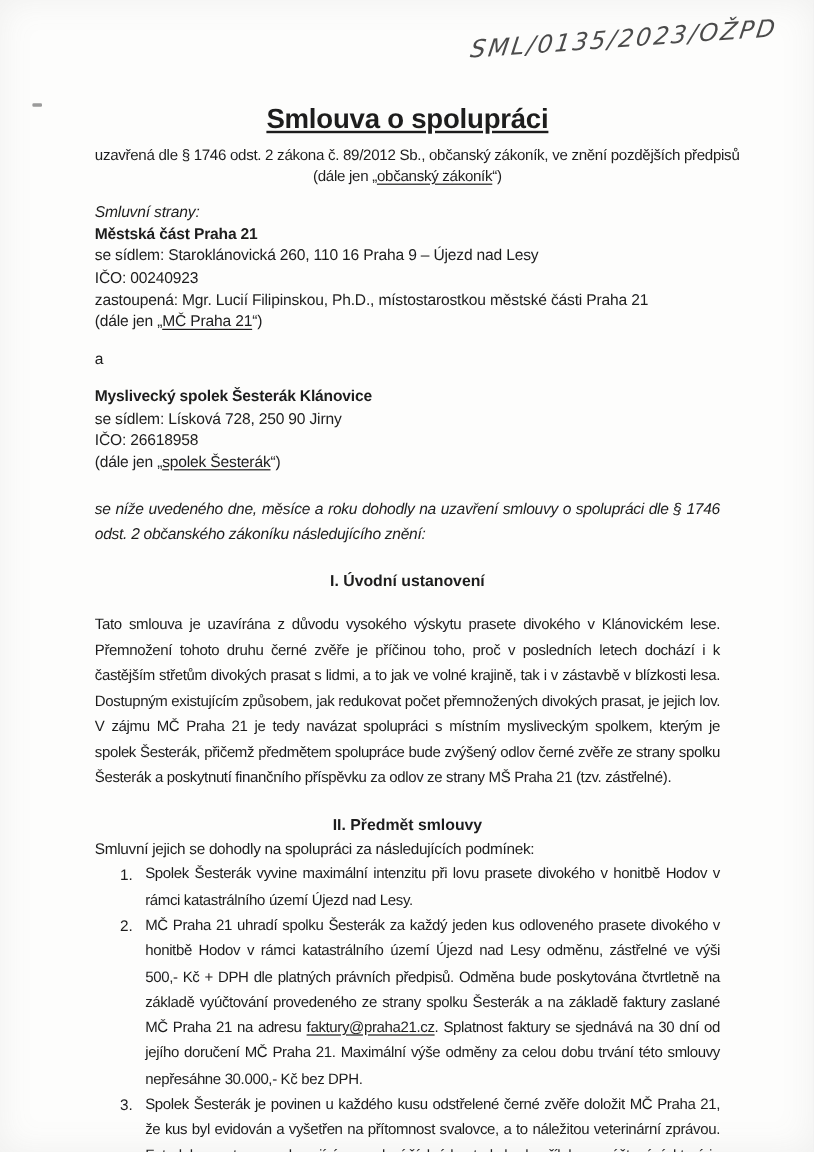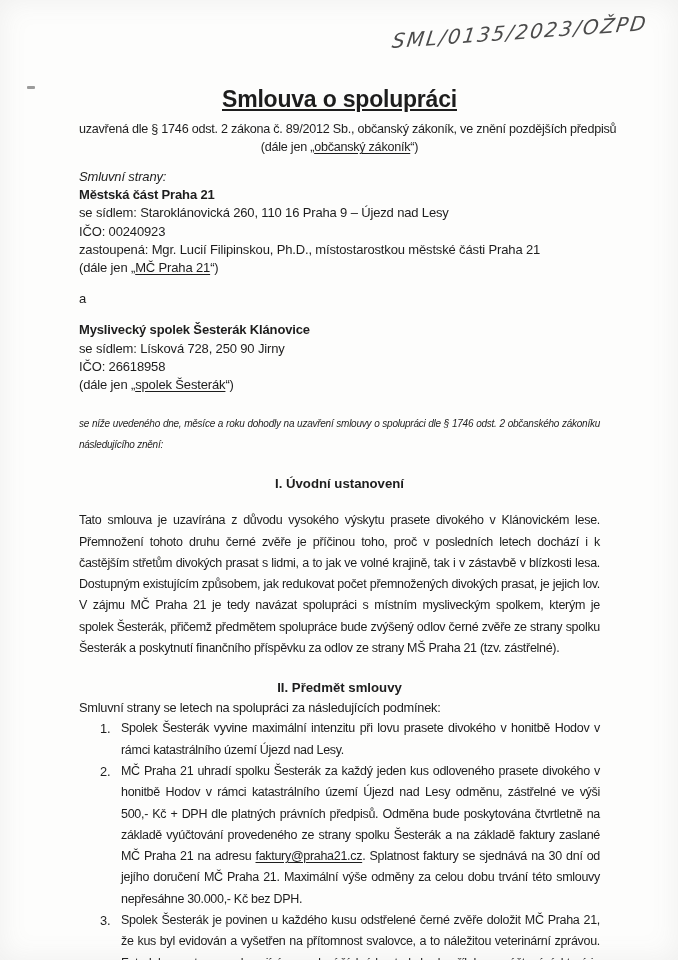--- a/index.html
+++ b/index.html
@@ -62,21 +62,21 @@
   }
   .u { text-decoration: underline; text-underline-offset: 2px; }
   .party-label { font-style: italic; }
   .party-block { font-size: 13px; line-height: 18.2px; letter-spacing: -0.15px; }
   .mt-lg { margin-top: 12px; }
   .party-name { font-weight: 700; }
   .conjunction { margin: 13px 0 13px 0; font-size: 13px; line-height: 18.2px; }
   .preamble {
     margin-top: 19px;
     font-style: italic;
-    font-size: 10px;
+    font-size: 13px;
     line-height: 21px;
     letter-spacing: -0.25px;
     text-align: justify;
   }
   .sec-heading {
     margin: 21px 0 19px 0;
     text-align: center;
     font-weight: 700;
     font-size: 13.2px;
   }
@@ -151,21 +151,21 @@
     </div>
 
     <div class="preamble">se níže uvedeného dne, měsíce a roku dohodly na uzavření smlouvy o spolupráci dle § 1746 odst. 2 občanského zákoníku následujícího znění:</div>
 
     <div class="sec-heading">I. Úvodní ustanovení</div>
 
     <div class="body-par">Tato smlouva je uzavírána z důvodu vysokého výskytu prasete divokého v Klánovickém lese. Přemnožení tohoto druhu černé zvěře je příčinou toho, proč v posledních letech dochází i k častějším střetům divokých prasat s lidmi, a to jak ve volné krajině, tak i v zástavbě v blízkosti lesa. Dostupným existujícím způsobem, jak redukovat počet přemnožených divokých prasat, je jejich lov. V zájmu MČ Praha 21 je tedy navázat spolupráci s místním mysliveckým spolkem, kterým je spolek Šesterák, přičemž předmětem spolupráce bude zvýšený odlov černé zvěře ze strany spolku Šesterák a poskytnutí finančního příspěvku za odlov ze strany MŠ Praha 21 (tzv. zástřelné).</div>
 
     <div class="sec-heading tight">II. Předmět smlouvy</div>
 
-    <div class="intro-line">Smluvní strany se letech na spolupráci za následujících podmínek:</div>
+    <div class="intro-line">Smluvní jejich se dohodly na spolupráci za následujících podmínek:</div>
 
     <div class="list">
 
       <div class="list-item">
         <span class="num">1.</span>
         <div class="itext">Spolek Šesterák vyvine maximální intenzitu při lovu prasete divokého v honitbě Hodov v rámci katastrálního území Újezd nad Lesy.</div>
       </div>
 
       <div class="list-item">
         <span class="num">2.</span>

